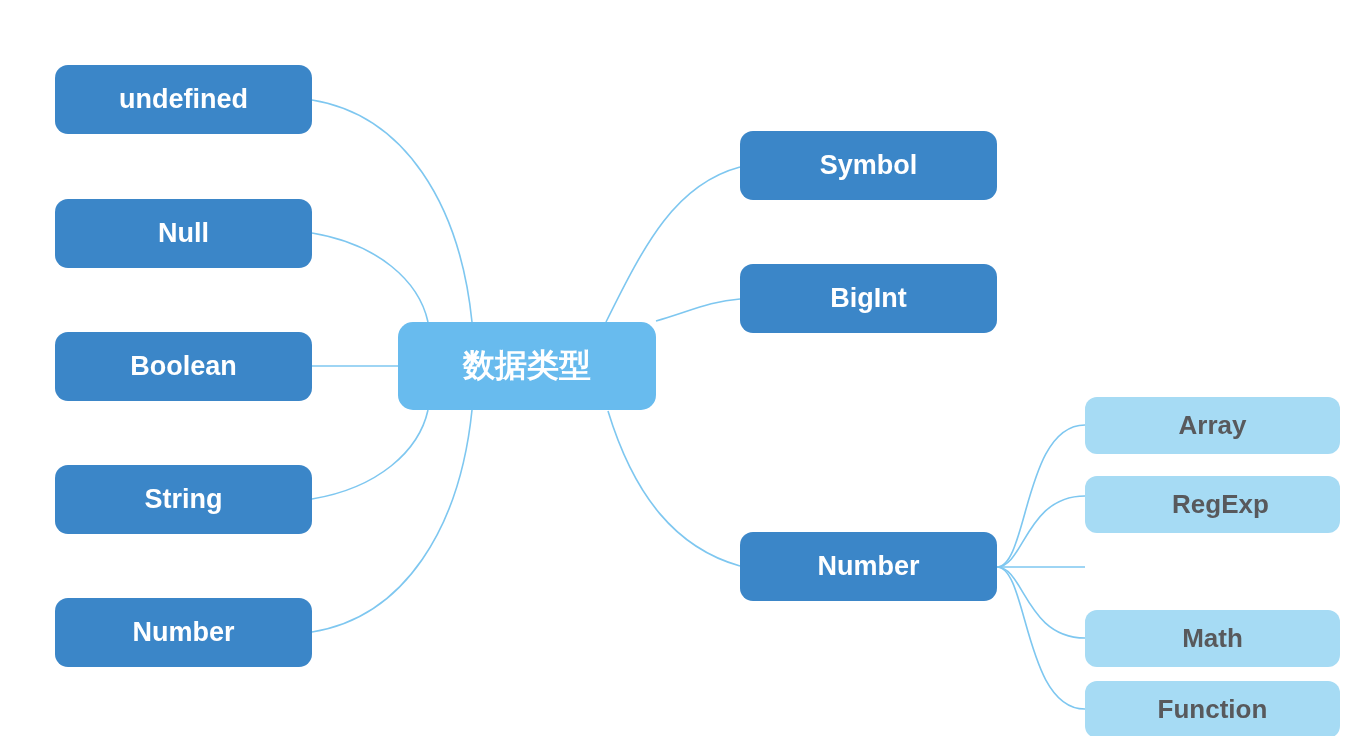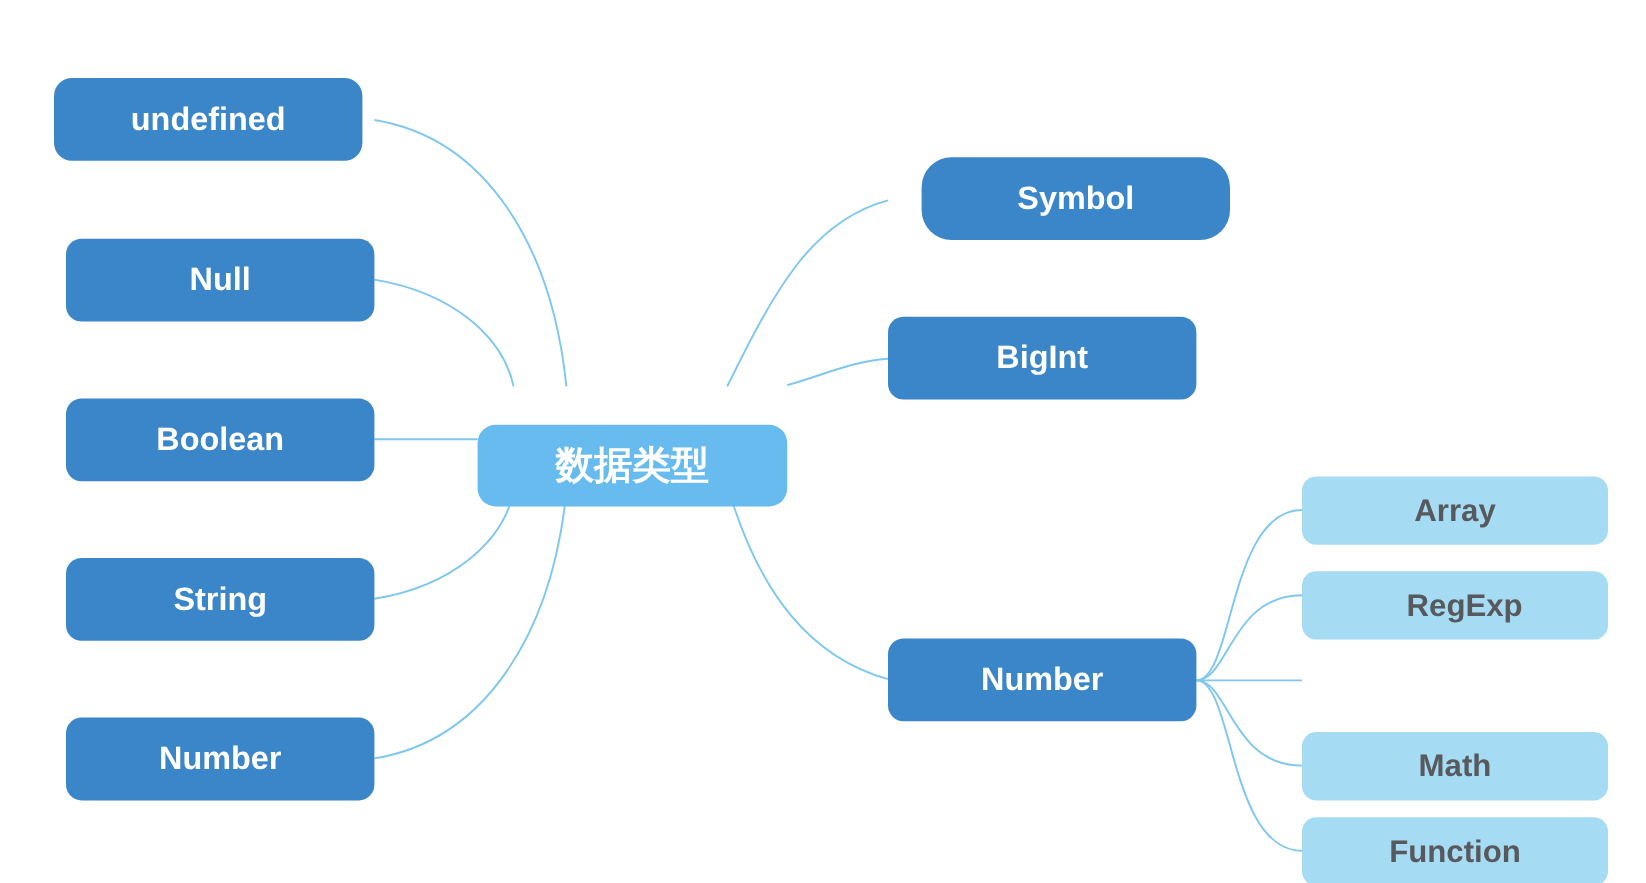--- a/index.html
+++ b/index.html
@@ -41,26 +41,25 @@
   }
   .node-dark {
     width: 257px;
     height: 69px;
     background: #3b86c8;
     color: #ffffff;
     font-size: 27px;
   }
   .node-root {
     width: 258px;
-    height: 68px;
+    height: 88px;
     background: #68bbee;
     color: #ffffff;
     font-size: 32px;
     border-radius: 15px;
-    margin-top: 32px;
   }
   .node-child {
     width: 255px;
     height: 57px;
     background: #a6dbf4;
     color: #58595c;
     font-size: 26px;
     border-radius: 12px;
   }
   .watermark {
@@ -87,29 +86,29 @@
     <path d="M 606 322 C 645 243 676 184 740 167"></path>
     <path d="M 656 321 C 688 312 710 301 740 299"></path>
     <path d="M 608 411 C 634 496 676 548 740 566"></path>
     <path d="M 997 567 C 1028 567 1024 425 1085 425"></path>
     <path d="M 997 567 C 1024 567 1026 496 1085 496"></path>
     <path d="M 997 567 L 1085 567"></path>
     <path d="M 997 567 C 1024 567 1026 638 1085 638"></path>
     <path d="M 997 567 C 1028 567 1024 709 1085 709"></path>
   </svg>
 
-  <div class="node node-dark" style="left:45px; top:65px;border-radius:15px;">undefined</div>
+  <div class="node node-dark" style="left:55px; top:65px;">undefined</div>
   <div class="node node-dark" style="left:55px; top:199px;">Null</div>
   <div class="node node-dark" style="left:55px; top:332px;">Boolean</div>
   <div class="node node-dark" style="left:55px; top:465px;">String</div>
   <div class="node node-dark" style="left:55px; top:598px;">Number</div>
 
   <div class="node node-root" style="left:398px; top:322px;">数据类型</div>
 
-  <div class="node node-dark" style="left:768px; top:131px;border-radius:25px;">Symbol</div>
+  <div class="node node-dark" style="left:740px; top:131px;">Symbol</div>
   <div class="node node-dark" style="left:740px; top:264px;">BigInt</div>
   <div class="node node-dark" style="left:740px; top:532px;">Number</div>
 
   <div class="node node-child" style="left:1085px; top:397px;">Array</div>
   <div class="node node-child" style="left:1085px; top:476px;padding-left:16px;">RegExp</div>
   <div class="node node-child" style="left:1085px; top:610px;">Math</div>
   <div class="node node-child" style="left:1085px; top:681px;">Function</div>
 
 
 </div>

